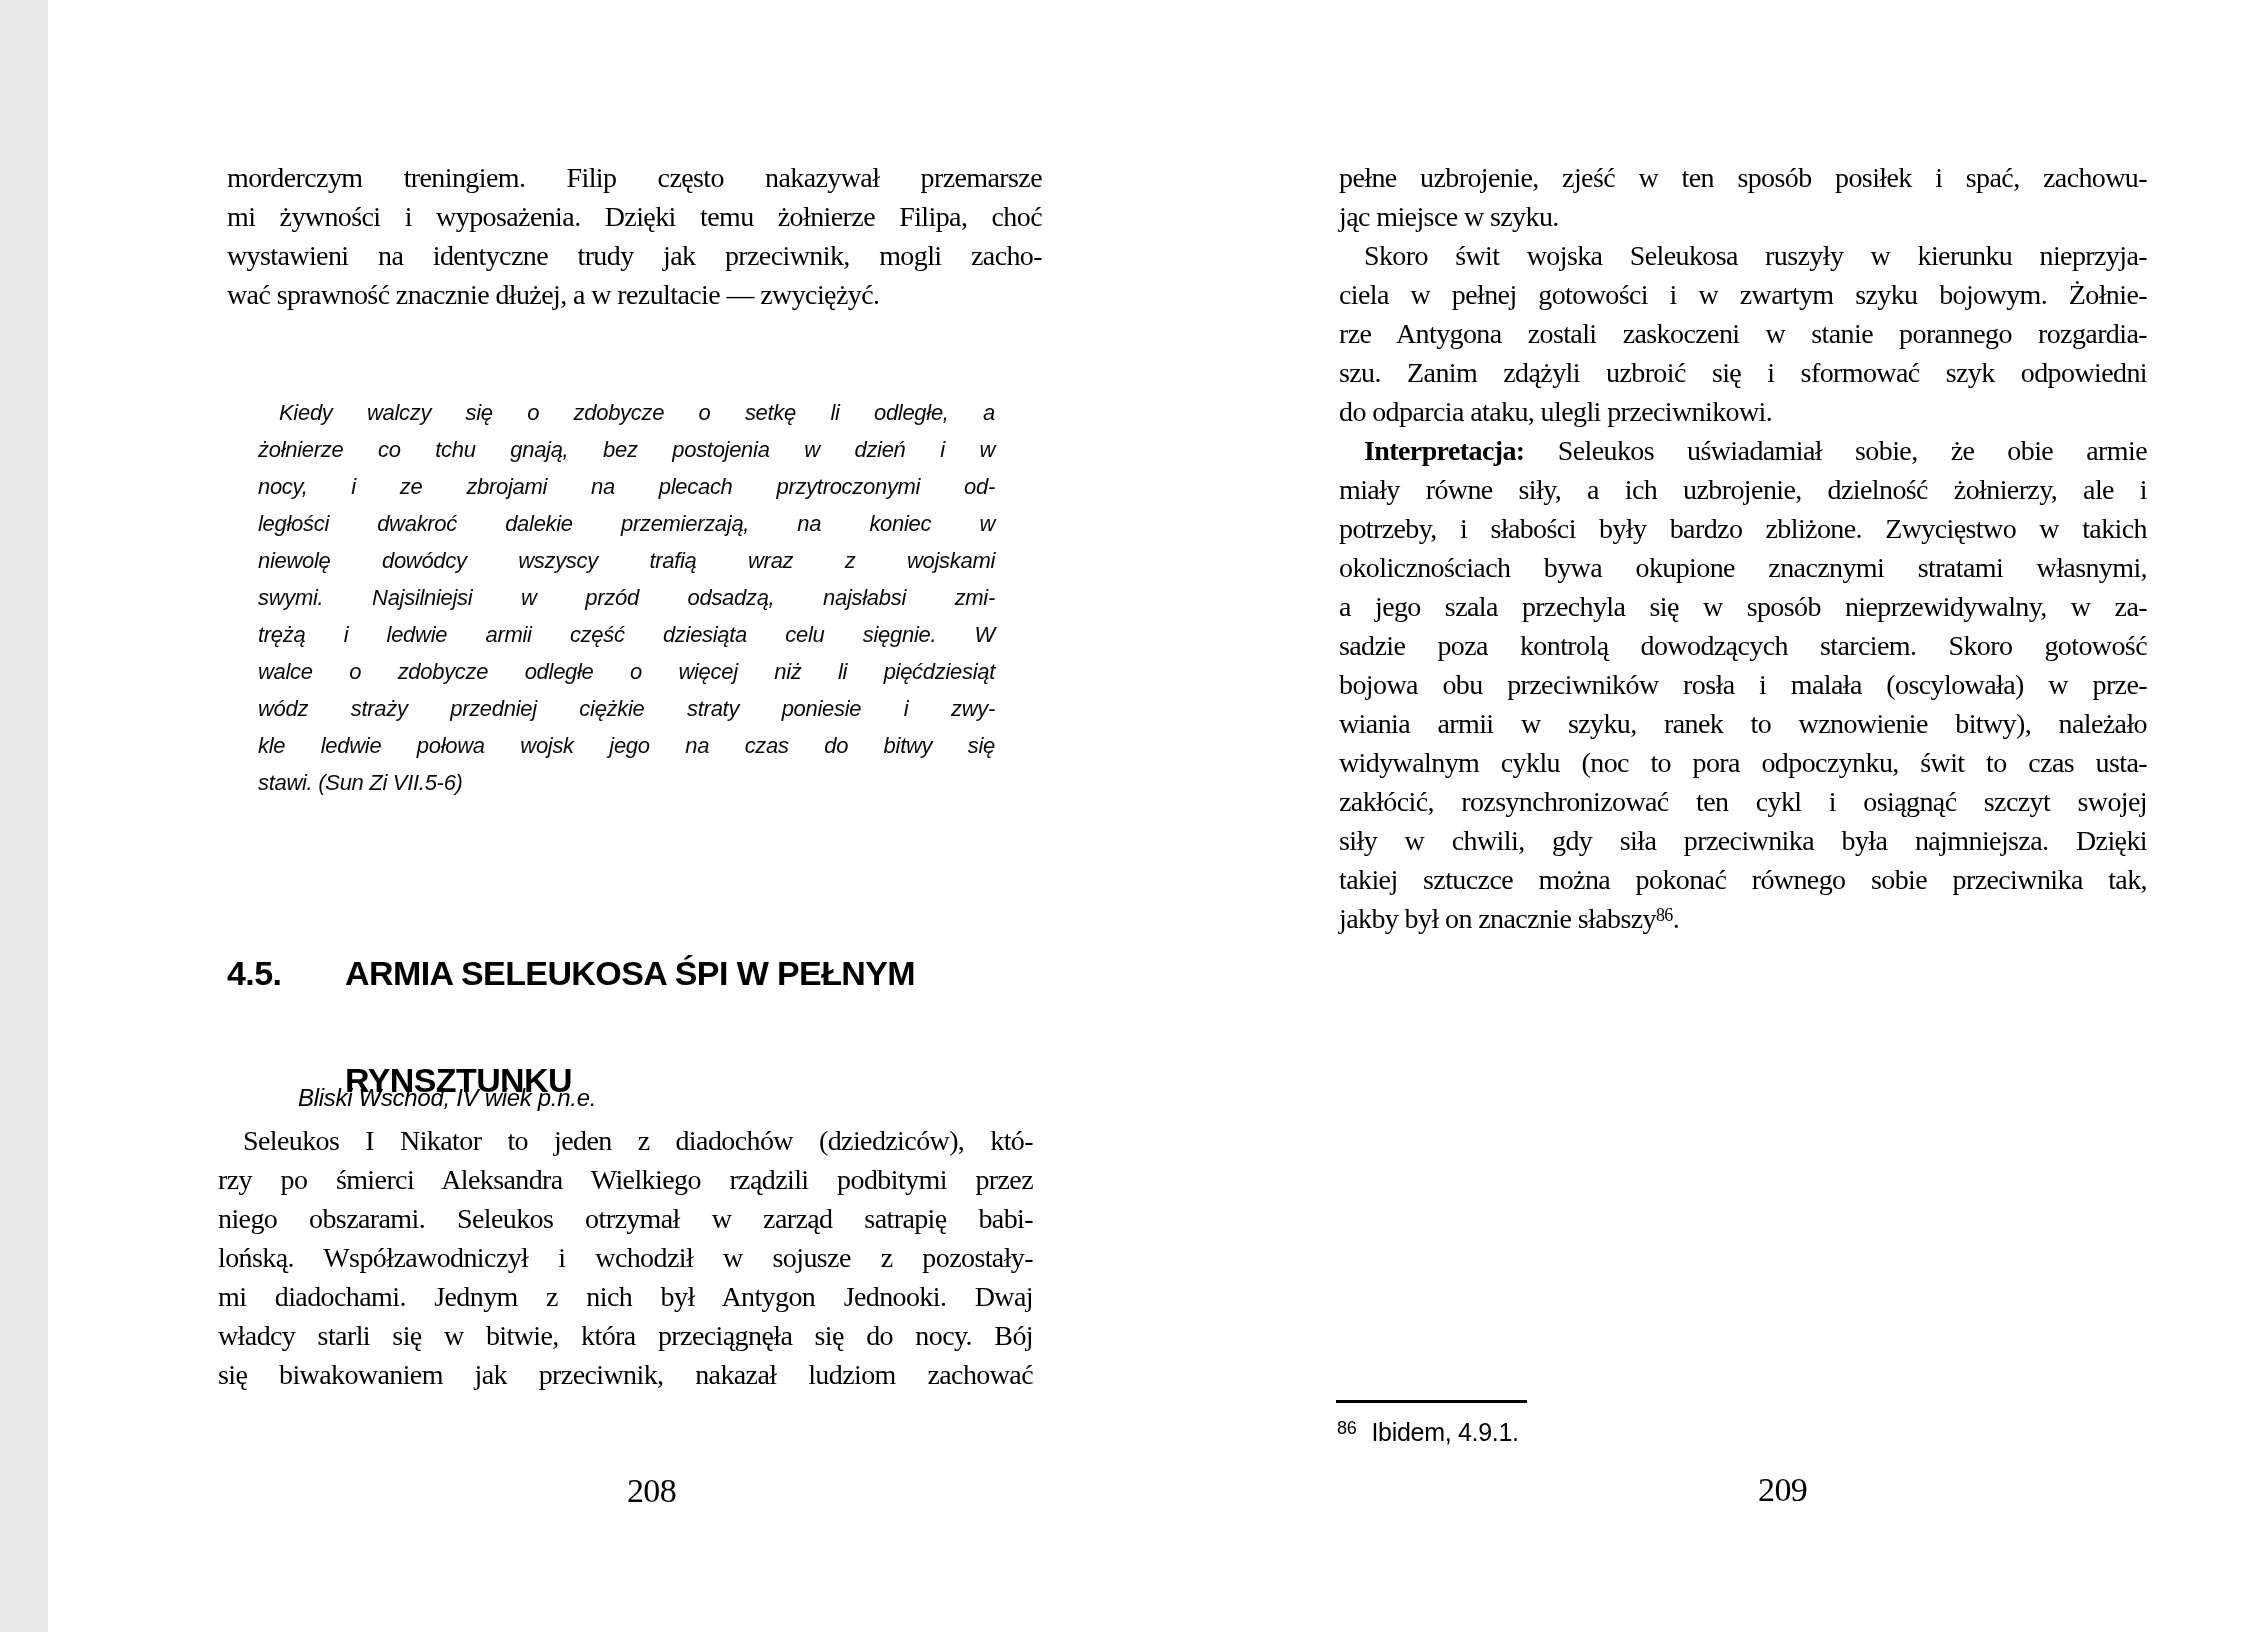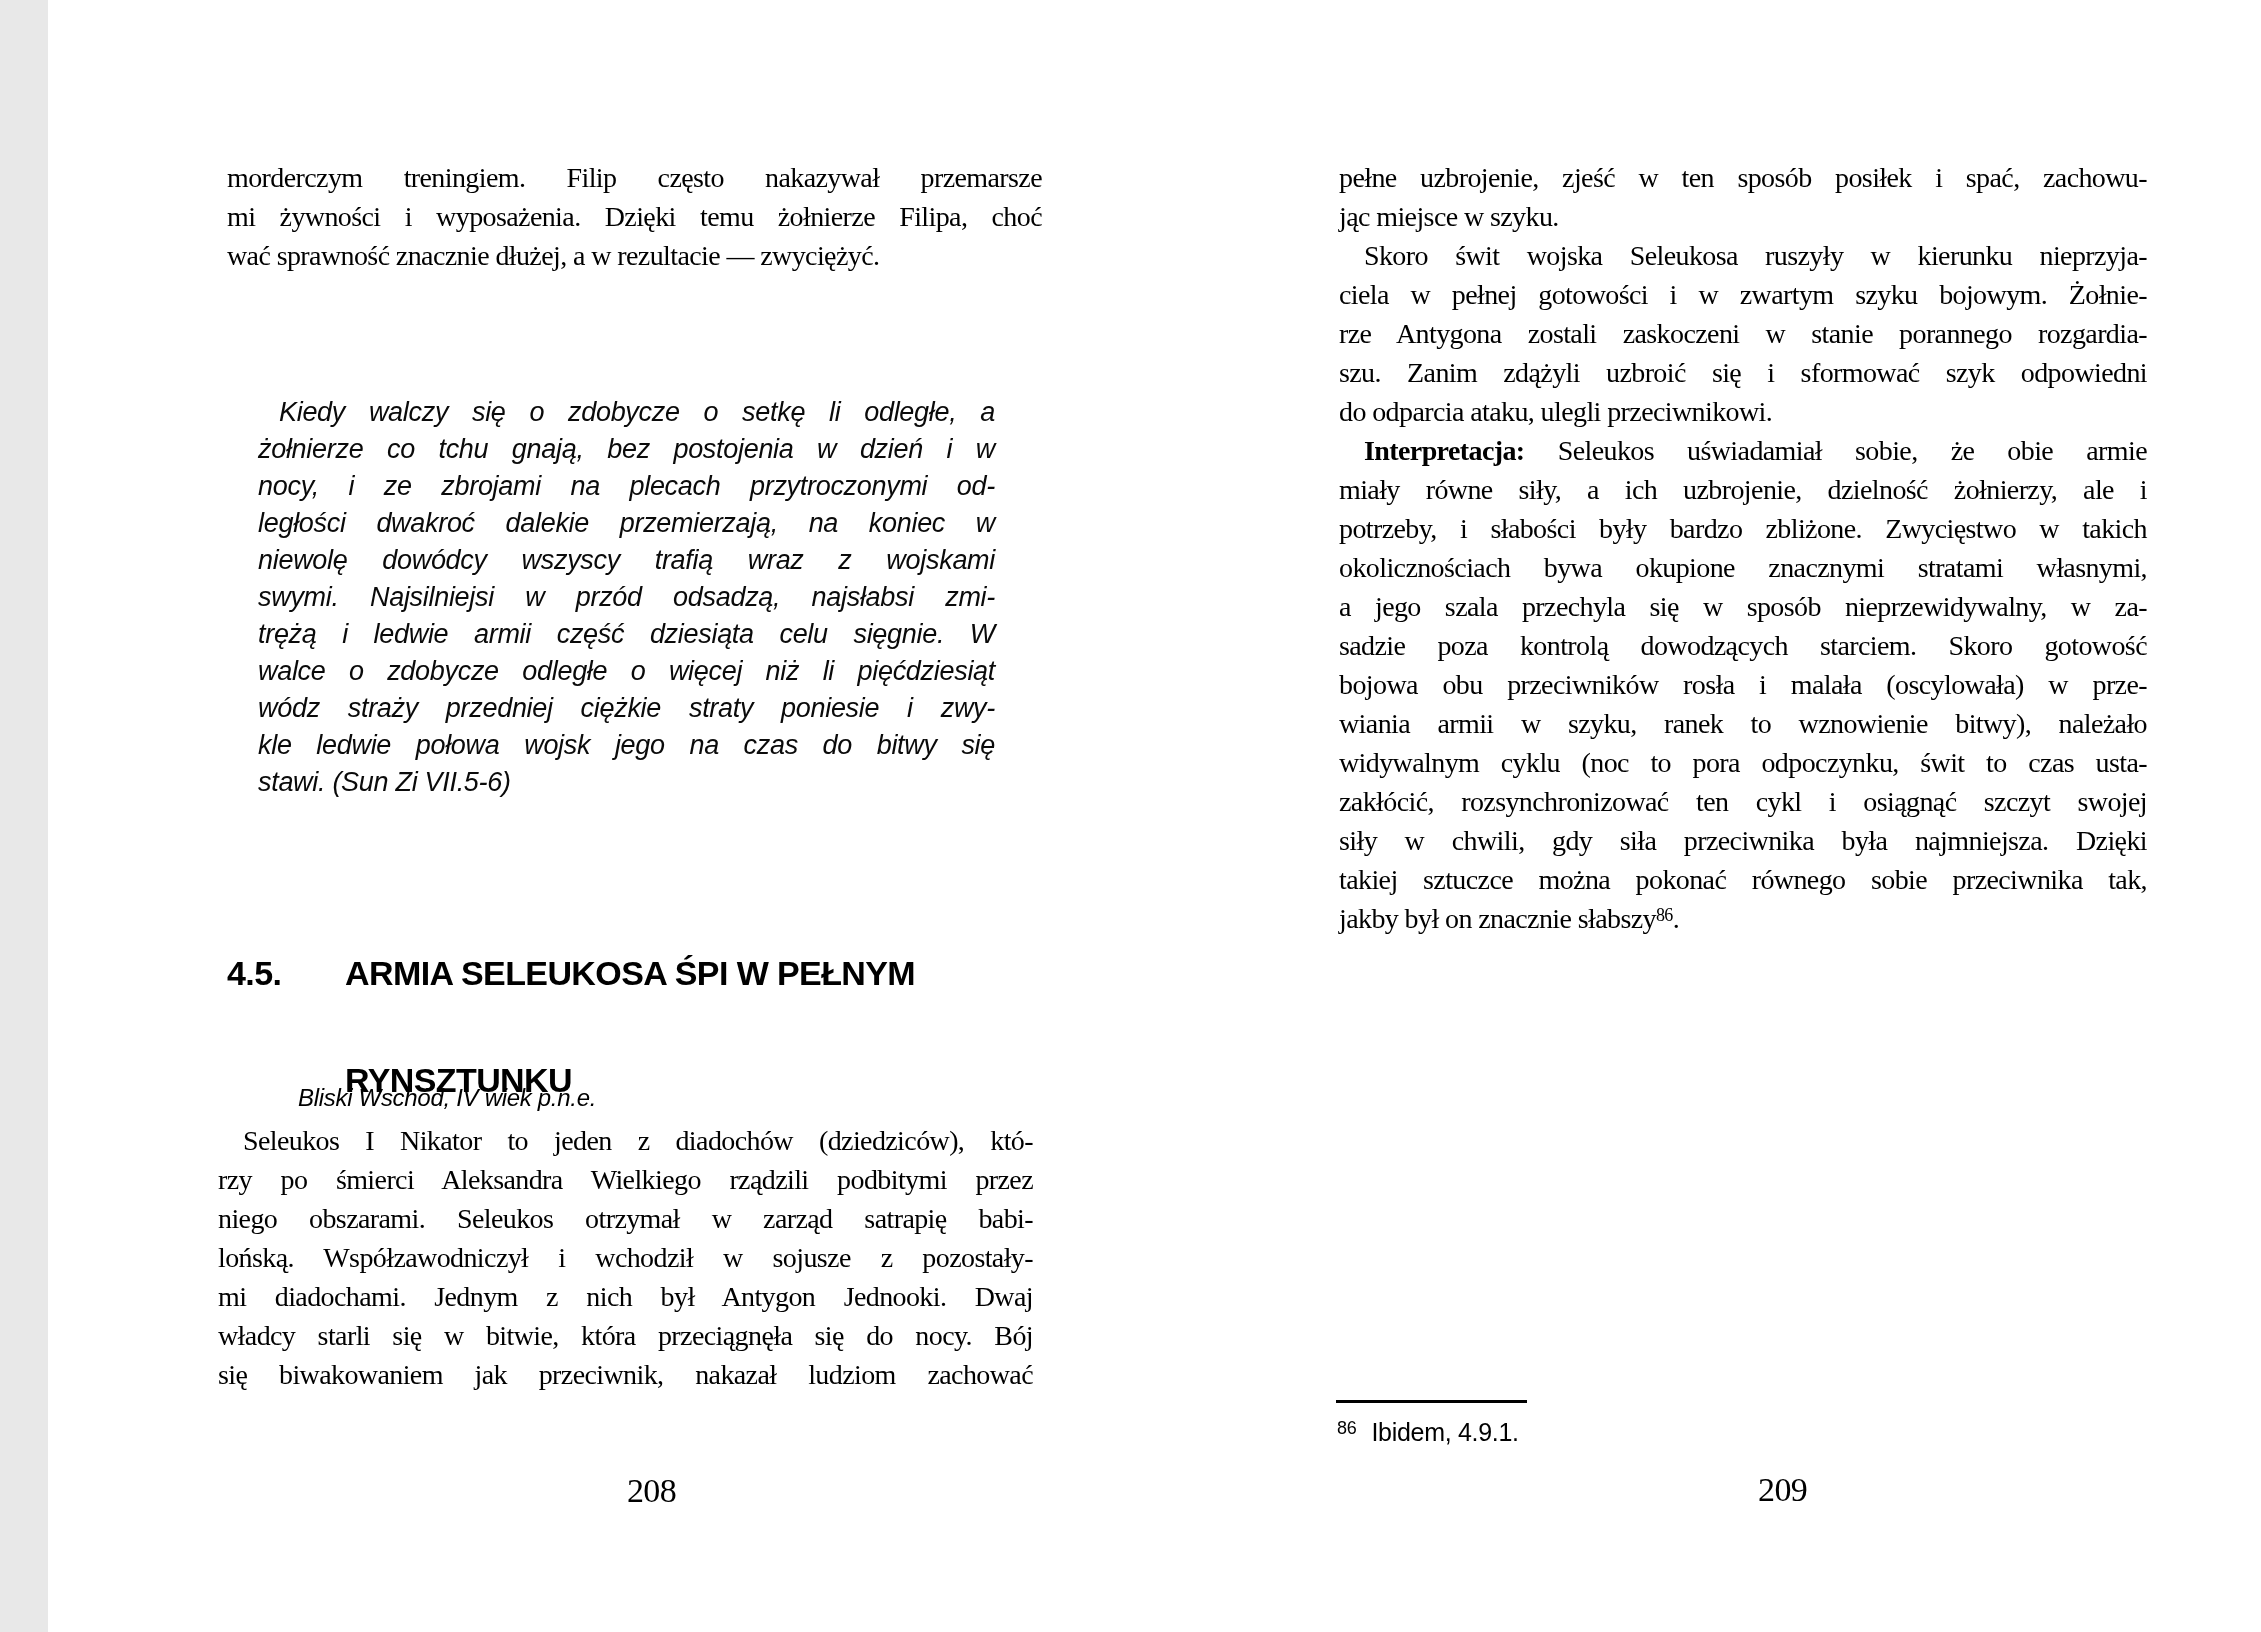--- a/index.html
+++ b/index.html
@@ -14,21 +14,21 @@
     font-size:28px; line-height:39px; letter-spacing:-0.6px; color:#000;
   }
   .serif .line { height:39px; }
   
   .j { text-align:justify; text-align-last:justify; }
   .indent-first .line:first-child { text-indent:25px; }
   .lead-line { text-indent:25px; }
   
   .quote {
     font-family:"Liberation Sans", sans-serif; font-style:italic;
-    font-size:27px; line-height:37px; letter-spacing:-0.3px; color:#0a0a0a;
+    font-size:22px; line-height:37px; letter-spacing:-0.3px; color:#0a0a0a;
   }
   .quote .line { height:37px; }
   .quote .line:first-child { text-indent:21px; }
   
   .heading {
     font-family:"Liberation Sans", sans-serif; font-weight:bold;
     font-size:34px; line-height:60px; letter-spacing:-0.6px;
     display:grid; grid-template-columns:71px 1fr;
   }
   .subtitle {
@@ -53,20 +53,21 @@
 </head>
 <body>
 
 <div class="spread">
 
   <div>
 
     <div class="abs serif" style="left:179px; top:158px; width:815px;">
         <div class="line j">morderczym treningiem. Filip często nakazywał przemarsze</div>
         <div class="line j">mi żywności i wyposażenia. Dzięki temu żołnierze Filipa, choć</div>
+        <div class="line j">wystawieni na identyczne trudy jak przeciwnik, mogli zacho-</div>
         <div class="line">wać sprawność znacznie dłużej, a w rezultacie — zwyciężyć.</div>
       </div>
 
     <div class="abs quote j-wrap" style="left:210px; top:394px; width:737px;">
         <div class="line j">Kiedy walczy się o zdobycze o setkę li odległe, a</div>
         <div class="line j">żołnierze co tchu gnają, bez postojenia w dzień i w</div>
         <div class="line j">nocy, i ze zbrojami na plecach przytroczonymi od-</div>
         <div class="line j">ległości dwakroć dalekie przemierzają, na koniec w</div>
         <div class="line j">niewolę dowódcy wszyscy trafią wraz z wojskami</div>
         <div class="line j">swymi. Najsilniejsi w przód odsadzą, najsłabsi zmi-</div>

